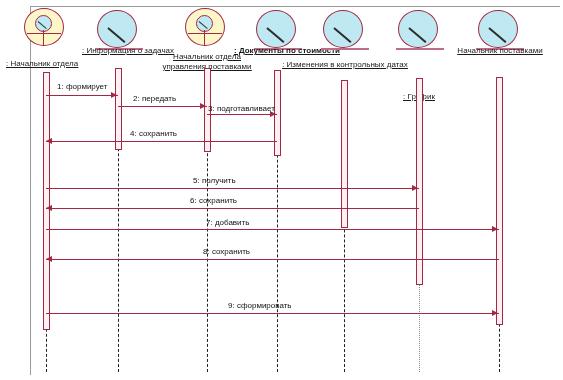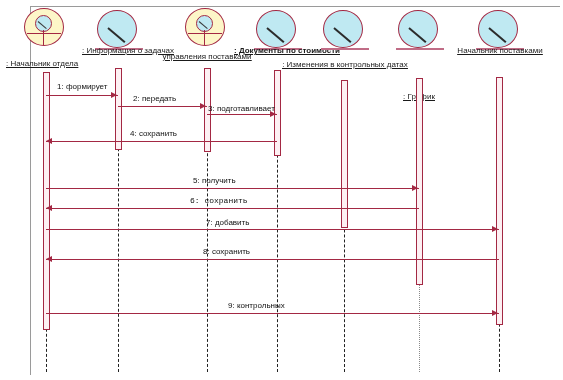--- a/index.html
+++ b/index.html
@@ -63,20 +63,21 @@
       <div class="lifeline" style="left: 118px; top: 68px; height: 304px;"></div>
       <div class="activation" style="left: 115px; top: 68px; height: 82px;"></div>
       <div class="actor-head" style="left: 185px; top: 8px;">
         <div class="oval filled"></div>
         <div class="inner"></div>
         <div class="stem"></div>
         <div class="cross"></div>
         <div class="slash" style="left: 14px; top: 13px; width: 11px;"></div>
       </div>
       <div class="obj-label center" style="left: 155px; top: 52px; width: 104px; white-space: normal;">
+        <div style="text-decoration: underline;">Начальник отдела</div>
         <div style="text-decoration: underline;">управления поставками</div>
       </div>
       <div class="lifeline" style="left: 207px; top: 68px; height: 304px;"></div>
       <div class="activation" style="left: 204px; top: 68px; height: 84px;"></div>
       <div class="actor-head" style="left: 256px; top: 10px;">
         <div class="oval plain"></div>
         <div class="slash" style="left: 11px; top: 17px; width: 22px; background: rgb(43, 43, 43); height: 2px;"></div>
         <div class="base"></div>
       </div>
       <div class="obj-label center" style="left: 231px; top: 46px; width: 112px; white-space: normal; font-weight: bold;">
@@ -124,24 +125,24 @@
       <div class="arrow right" style="top: 111px; left: 270px;"></div>
       <div class="msg-label" style="left: 208px; top: 104px;">3: подготавливает</div>
       <div class="msg-line" style="left: 46px; top: 141px; width: 231px;"></div>
       <div class="arrow left" style="top: 138px; left: 46px;"></div>
       <div class="msg-label" style="left: 130px; top: 129px;">4: сохранить</div>
       <div class="msg-line" style="left: 46px; top: 188px; width: 373px;"></div>
       <div class="arrow right" style="top: 185px; left: 412px;"></div>
       <div class="msg-label" style="left: 193px; top: 176px;">5: получить</div>
       <div class="msg-line" style="left: 46px; top: 208px; width: 373px;"></div>
       <div class="arrow left" style="top: 205px; left: 46px;"></div>
-      <div class="msg-label" style="left: 190px; top: 196px; font-family: Liberation Mono, monospace;">6: сохранить</div>
+      <div class="msg-label" style="left: 190px; top: 196px;">6: сохранить</div>
       <div class="msg-line" style="left: 46px; top: 229px; width: 453px;"></div>
       <div class="arrow right" style="top: 226px; left: 492px;"></div>
       <div class="msg-label" style="left: 206px; top: 218px; text-align: center;">7: добавить</div>
       <div class="msg-line" style="left: 46px; top: 259px; width: 453px;"></div>
       <div class="arrow left" style="top: 256px; left: 46px;"></div>
       <div class="msg-label" style="left: 203px; top: 247px;">8: сохранить</div>
       <div class="msg-line" style="left: 46px; top: 313px; width: 453px;"></div>
       <div class="arrow right" style="top: 310px; left: 492px;"></div>
-      <div class="msg-label" style="left: 228px; top: 301px;">9: контрольных</div>
+      <div class="msg-label" style="left: 228px; top: 301px;">9: сформировать</div>
     </div>
 </div>
 
 </body></html>

